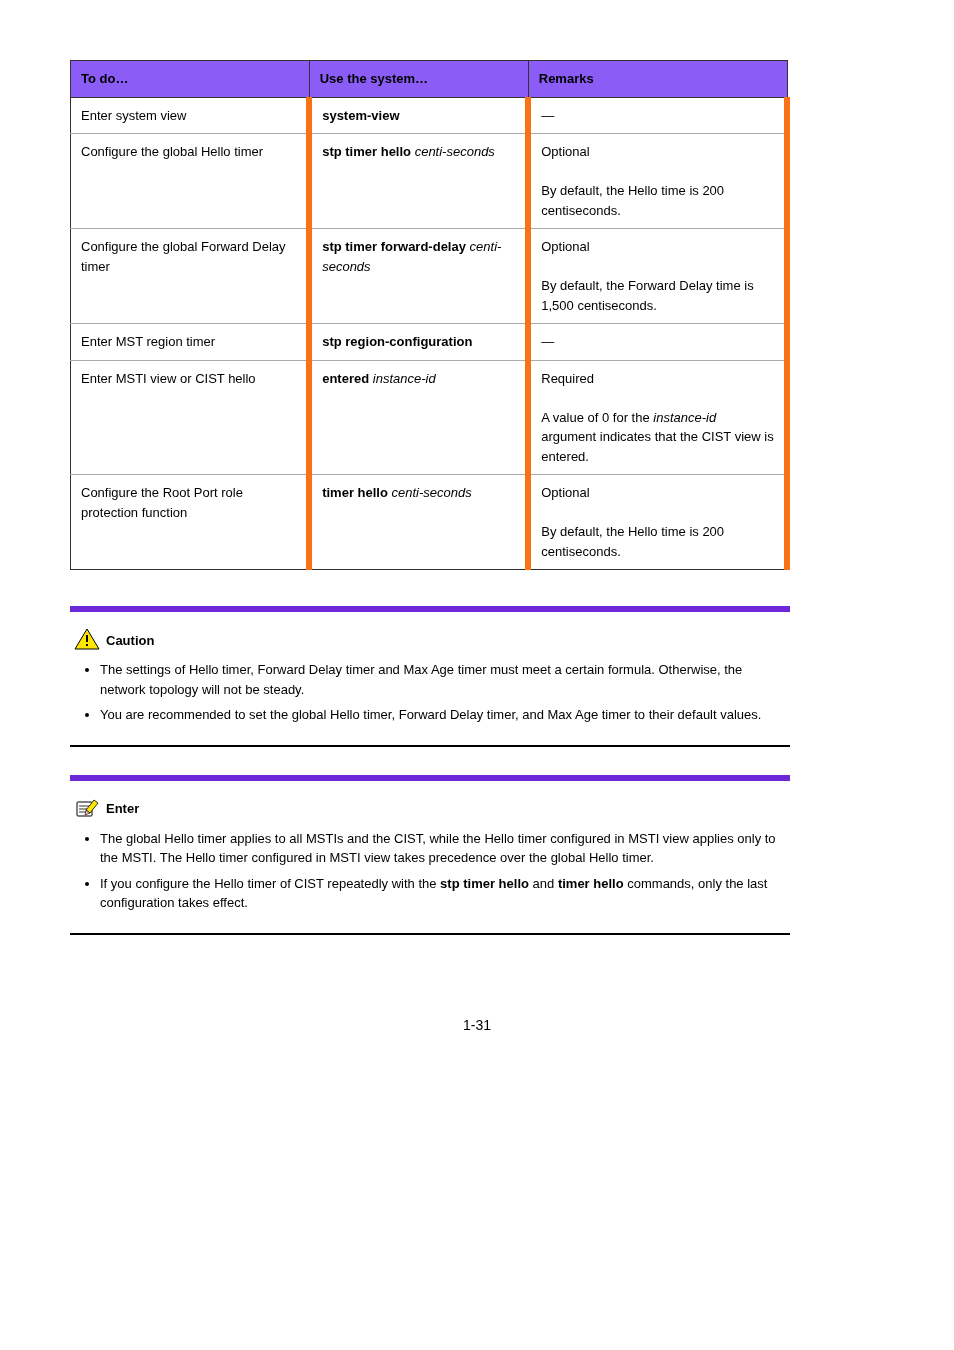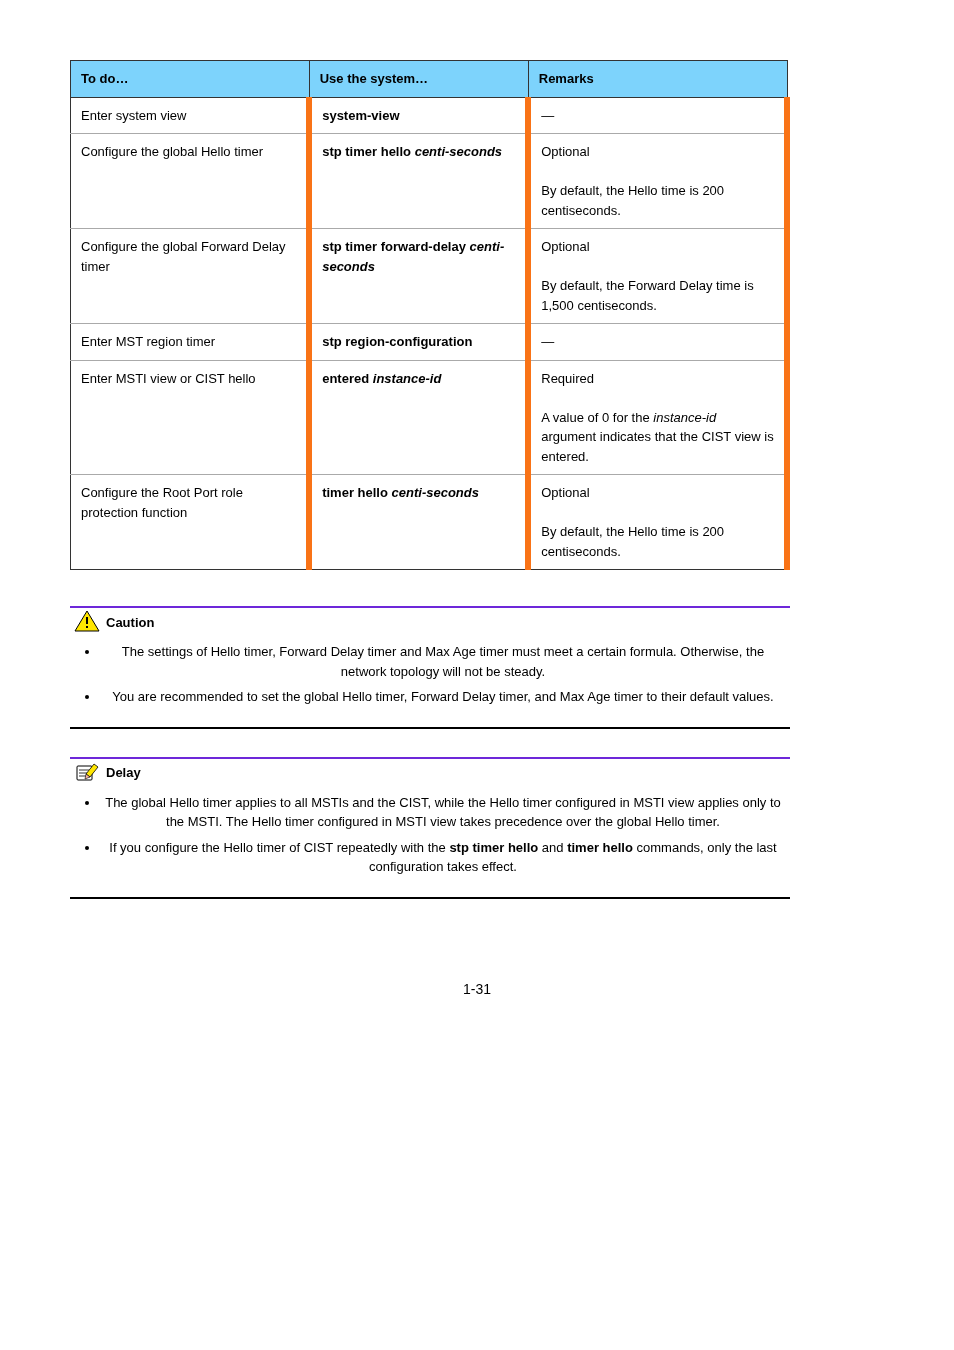--- a/index.html
+++ b/index.html
@@ -14,58 +14,58 @@
     line-height: 1.5;
   }
   .page-wrap { width: 100%; }
   table.cmd {
     width: 720px;
     margin-left: 10px;
     border-collapse: collapse;
     margin-bottom: 36px;
   }
   table.cmd th {
-    background: #7dd3fc;
+    background: #8b5cf6;
     font-weight: bold;
     text-align: left;
     padding: 8px 10px;
     border: 1px solid #333;
   }
   table.cmd th:nth-child(1) { width: 240px; }
   table.cmd th:nth-child(2) { width: 220px; }
   table.cmd th:nth-child(3) { width: 260px; }
   table.cmd td {
     padding: 8px 10px;
     vertical-align: top;
     border-left: 1px solid #333;
     border-right: 6px solid #f97316;
     border-bottom: 1px solid #aaa;
   }
   table.cmd tr:last-child td { border-bottom: 1px solid #333; }
   table.cmd td.cmd-col, table.cmd td.rem-col { font-family: Arial, sans-serif; }
   table.cmd td.cmd-col b { font-weight: bold; }
-  table.cmd td.cmd-col i { font-style: italic; font-weight: bold; }
+  table.cmd td.cmd-col i { font-style: italic; }
 
   .callout {
     width: 720px;
     margin-left: 10px;
-    border-top: 2px solid #6d28d9;
+    border-top: 6px solid #6d28d9;
     border-bottom: 2px solid #000;
-    padding: 2px 4px 14px 4px;
+    padding: 16px 4px 14px 4px;
     margin-bottom: 28px;
   }
   .callout-header {
     display: flex;
     align-items: flex-end;
     gap: 6px;
     margin-bottom: 10px;
   }
   .callout-header .label { font-weight: bold; font-size: 13px; }
   .callout ul { list-style: disc; padding-left: 26px; }
-  .callout li { margin-bottom: 6px; text-align: center; }
+  .callout li { margin-bottom: 6px; }
 
   .caution-icon svg, .note-icon svg { display: block; }
 
   .page-num {
     text-align: center;
     margin-top: 80px;
     font-size: 14px;
   }
 </style>
 </head>
@@ -137,21 +137,21 @@
       <span class="note-icon">
         <svg width="26" height="22" viewBox="0 0 26 22">
           <rect x="3" y="5" width="15" height="14" rx="1" fill="#fff" stroke="#000" stroke-width="1"></rect>
           <line x1="5" y1="9" x2="15" y2="9" stroke="#000" stroke-width="0.8"></line>
           <line x1="5" y1="12" x2="15" y2="12" stroke="#000" stroke-width="0.8"></line>
           <line x1="5" y1="15" x2="15" y2="15" stroke="#000" stroke-width="0.8"></line>
           <polygon points="20,3 24,6 16,16 12,13" fill="#ffe600" stroke="#000" stroke-width="0.8"></polygon>
           <polygon points="12,13 16,16 11,18" fill="#f7b3a0" stroke="#000" stroke-width="0.6"></polygon>
         </svg>
       </span>
-      <span class="label">Delay</span>
+      <span class="label">Enter</span>
     </div>
     <ul>
       <li>The global Hello timer applies to all MSTIs and the CIST, while the Hello timer configured in MSTI view applies only to the MSTI. The Hello timer configured in MSTI view takes precedence over the global Hello timer.</li>
       <li>If you configure the Hello timer of CIST repeatedly with the <b>stp timer hello</b> and <b>timer hello</b> commands, only the last configuration takes effect.</li>
     </ul>
   </div>
 
   <div class="page-num">1-31</div>
 
 </div>

